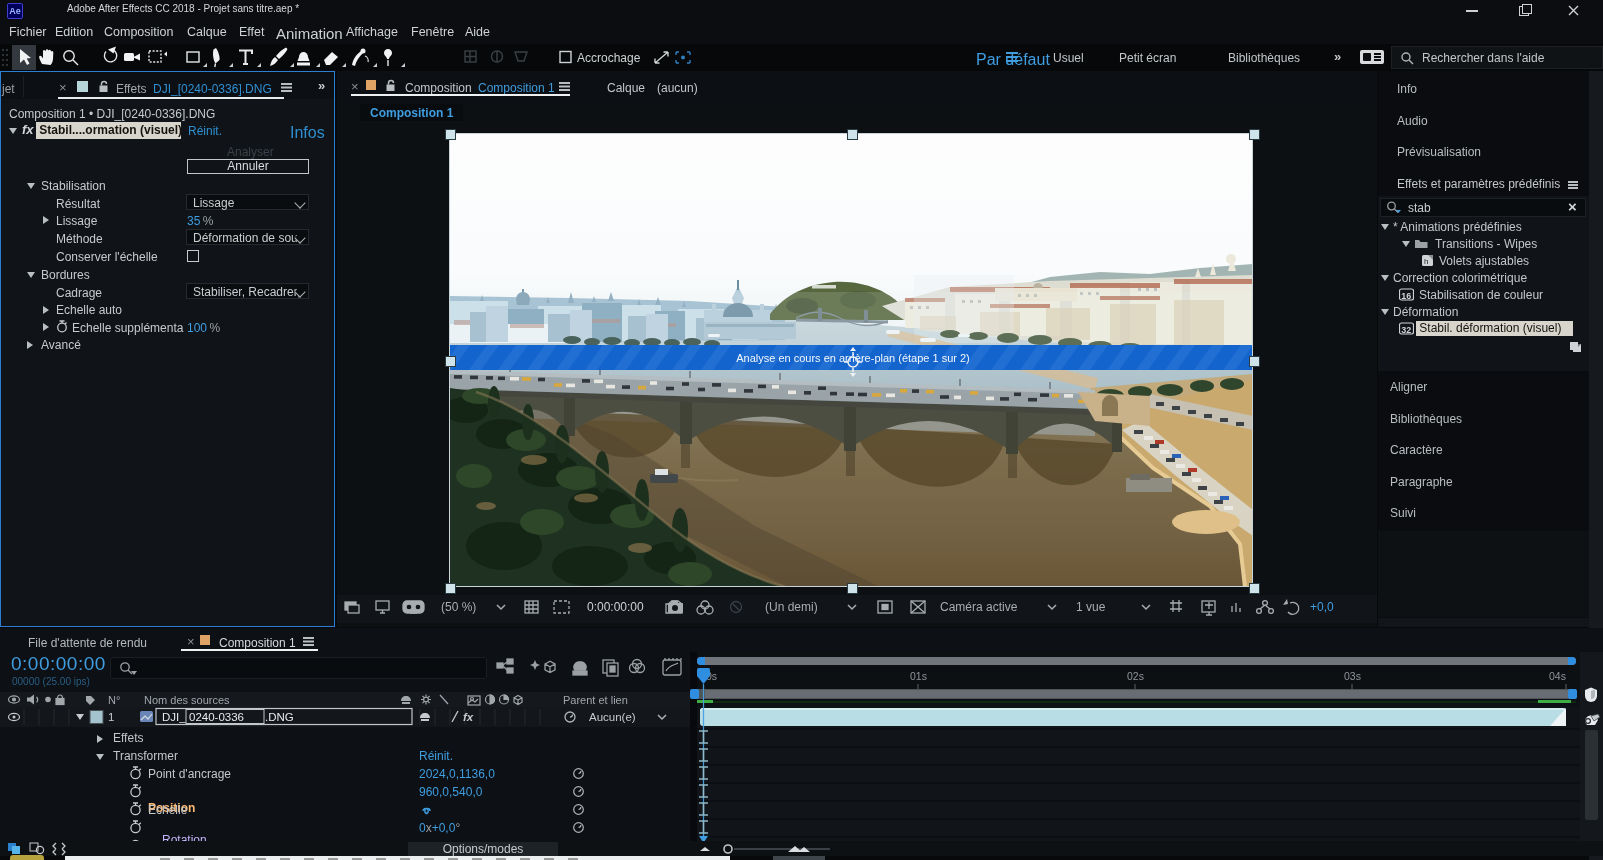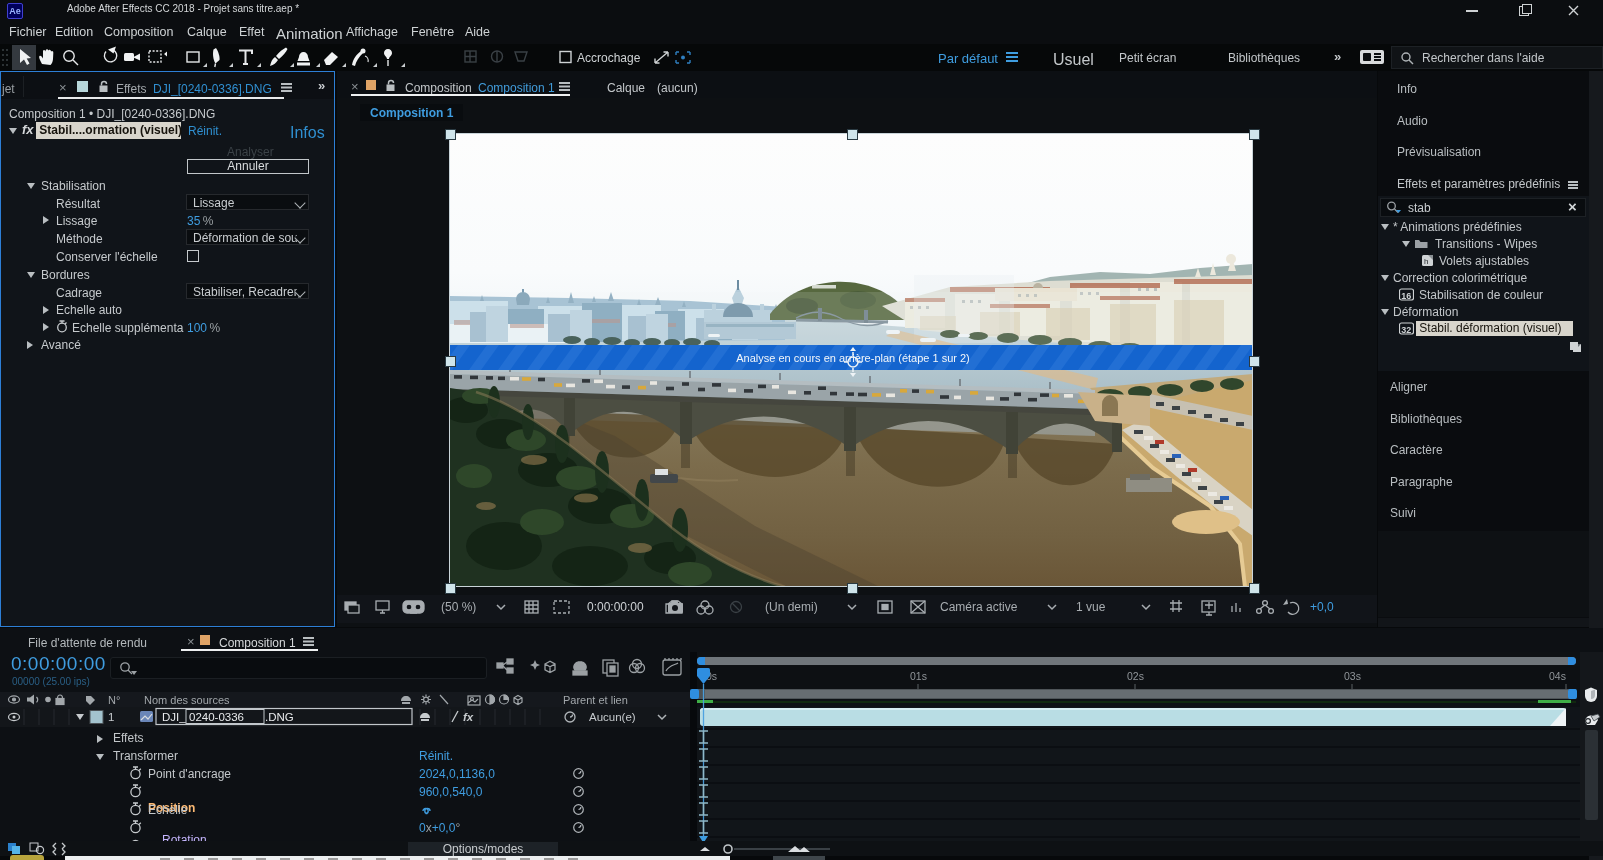--- a/index.html
+++ b/index.html
@@ -106,23 +106,23 @@
       <g fill="none" stroke="#ced2d4" stroke-width="1.4">
         <rect x="560" y="7.5" width="11" height="11"></rect>
         <path d="M655,19 L668,8 M655,19 l0,-4.5 M655,19 l4.5,0 M668,8 l-4.5,0 M668,8 l0,4.5"></path>
       </g>
       <g fill="none" stroke="#2f7fc0" stroke-width="1.4">
         <path d="M676,8 l3,0 M676,8 l0,3 M690,8 l-3,0 M690,8 l0,3 M676,19 l3,0 M676,19 l0,-3 M690,19 l-3,0 M690,19 l0,-3"></path>
         <circle cx="683" cy="13.5" r="2" fill="#2f7fc0" stroke="none"></circle>
       </g>
     </svg>
     <div class="r" style="left:577px;top:7px;font-size:12px;color:#ced2d4;">Accrochage</div>
-    <div class="r" style="left:938px;top:7px;font-size:13px;color:#3f9de0;">Par défaut</div>
+    <div class="r" style="left:976px;top:7px;font-size:16px;color:#3f9de0;">Par défaut</div>
     <div class="r" style="left:1006px;top:8px;width:12px;height:2px;background:#3f9de0;box-shadow:0 4px #3f9de0, 0 8px #3f9de0;"></div>
-    <div class="r" style="left:1053px;top:7px;font-size:16px;color:#c3c7ca;">Usuel</div>
+    <div class="r" style="left:1053px;top:7px;font-size:12px;color:#c3c7ca;">Usuel</div>
     <div class="r" style="left:1119px;top:7px;font-size:12px;color:#c3c7ca;">Petit écran</div>
     <div class="r" style="left:1228px;top:7px;font-size:12px;color:#c3c7ca;">Bibliothèques</div>
     <div class="r" style="left:1334px;top:5px;font-size:13px;font-weight:bold;color:#c3c7ca;">»</div>
     <div class="r" style="left:1360px;top:6px;width:24px;height:14px;background:#d8dadc;border-radius:2px;"></div>
     <div class="r" style="left:1363px;top:9px;width:8px;height:8px;background:#0b0d10;border-radius:1px;"></div>
     <div class="r" style="left:1374px;top:9px;width:7px;height:2px;background:#0b0d10;box-shadow:0 3px #0b0d10,0 6px #0b0d10;"></div>
     <div class="r" style="left:1391px;top:2px;width:212px;height:23px;background:#101316;border:1px solid #1d2125;box-sizing:border-box;"></div>
     <svg width="14" height="14" style="position:absolute;left:1400px;top:7px;">
         <circle cx="6" cy="6" r="4" fill="none" stroke="#aeb3b6" stroke-width="1.4"></circle>
         <path d="M9,9 L13,13" stroke="#aeb3b6" stroke-width="1.4"></path>

